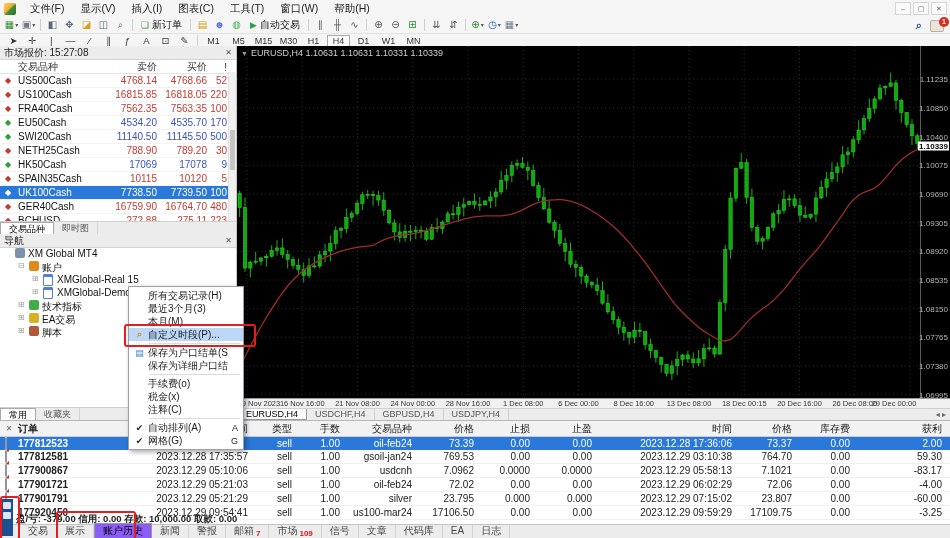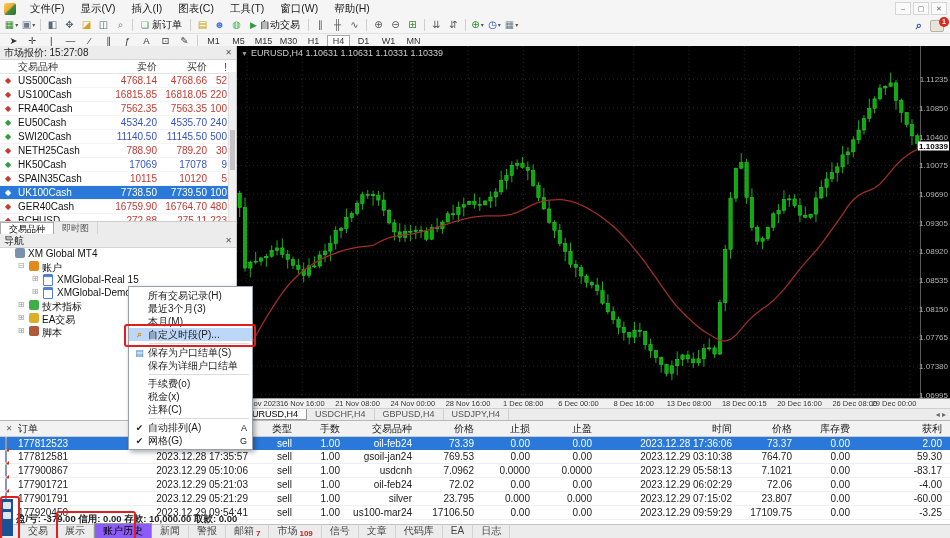--- a/index.html
+++ b/index.html
@@ -81,36 +81,36 @@
   .ctab{padding:0 8px;line-height:11px;color:#555;border-right:1px solid #d0d0d0;}
   .ctab.active{background:#fff;color:#000;border:1px solid #999;border-top:none;}
   #ctab-arrows{margin-left:auto;padding-right:4px;color:#666;font-size:8px;line-height:11px;}
 
   
   #terminal{position:absolute;left:0;top:420px;width:950px;height:118px;background:#fff;border-top:1px solid #b8b8b8;box-sizing:border-box;}
   .trow{display:grid;grid-template-columns:18px 88px 150px 44px 48px 72px 62px 56px 62px 140px 60px 58px 1fr;
         height:13px;align-items:center;font-size:10px;}
   #t-head .trow{height:15px;background:#f2f2f2;border-bottom:1px solid #cccccc;color:#222;}
   .r{text-align:right;padding-right:8px;white-space:nowrap;}
-  .l{text-align:left;white-space:nowrap;}
+  .l{text-align:left;white-space:nowrap;font-weight:bold;}
   .t-x{text-align:center;color:#666;font-size:8px;}
   .trow.data{border-bottom:1px solid #efefef;color:#222;}
   .trow.data.selected{background:#2a78da;color:#fff;border-bottom:none;}
   .doc{width:8px;height:9px;background:#fff;border:1px solid #8a96ad;border-radius:1px;position:relative;margin-left:5px;}
   .doc::after{content:"◢";color:#c0392b;font-size:5px;position:absolute;right:-3px;bottom:-3px;}
   #t-summary{position:absolute;left:0;top:94px;width:950px;height:9px;display:flex;align-items:center;
              font-size:9.5px;font-weight:bold;padding-left:16px;box-sizing:border-box;color:#222;}
   #t-tabs{position:absolute;left:0;top:103px;width:950px;height:15px;background:#ececec;border-top:1px solid #c2c2c2;
           display:flex;align-items:center;font-size:10px;padding-left:20px;box-sizing:border-box;}
   .ttab{padding:0 8px;height:16px;line-height:13px;color:#444;border-right:1px solid #d2d2d2;position:relative;}
   .ttab.active{background:#8b5cf6;border:1px solid #999;color:#000;}
   .badge{color:#cc2020;font-size:8px;font-weight:bold;margin-left:2px;position:relative;top:2px;}
 
   
-  #ctx{position:absolute;left:128px;top:286px;width:125px;background:#fff;border:1px solid #9aa0a6;
+  #ctx{position:absolute;left:128px;top:286px;width:116px;background:#fff;border:1px solid #9aa0a6;
        box-shadow:2px 2px 5px rgba(0,0,0,.35);z-index:50;padding:2px 0;box-sizing:border-box;}
   .ctx-item{height:13px;display:flex;align-items:center;font-size:10px;padding:0 5px 0 2px;color:#222;}
   .ctx-item.hl{background:#bcd7f7;}
   .ctx-gut{width:17px;text-align:center;font-size:9px;flex:none;}
   .ctx-lab{flex:1;white-space:nowrap;overflow:hidden;}
   .ctx-sc{width:10px;text-align:right;font-size:9px;}
   .ctx-sep{height:1px;background:#dcdcdc;margin:2px 3px 2px 20px;}
   .chk{color:#222;font-size:9px;}
 
   
@@ -294,21 +294,21 @@
           <span class="mw-sym">FRA40Cash</span>
           <span class="num red">7562.35</span>
           <span class="num red">7563.35</span>
           <span class="num red">100</span>
         </div>
         <div class="mw-grid mw-row">
           <span class="dia" style="color: rgb(46, 158, 62);">◆</span>
           <span class="mw-sym">EU50Cash</span>
           <span class="num blue">4534.20</span>
           <span class="num blue">4535.70</span>
-          <span class="num blue">240</span>
+          <span class="num blue">170</span>
         </div>
         <div class="mw-grid mw-row">
           <span class="dia" style="color: rgb(46, 158, 62);">◆</span>
           <span class="mw-sym">SWI20Cash</span>
           <span class="num blue">11140.50</span>
           <span class="num blue">11145.50</span>
           <span class="num blue">500</span>
         </div>
         <div class="mw-grid mw-row">
           <span class="dia" style="color: rgb(196, 58, 49);">◆</span>
@@ -396,20 +396,24 @@
         <div class="nav-row" style="padding-left: 16px;">
           <span class="nav-exp">⊞</span>
           <span class="nav-ico" style="background: rgb(216, 176, 33);"></span>
           <span>EA交易</span>
         </div>
         <div class="nav-row" style="padding-left: 16px;">
           <span class="nav-exp">⊞</span>
           <span class="nav-ico" style="background: rgb(176, 90, 60);"></span>
           <span>脚本</span>
         </div>
+      </div>
+    <div class="ptabs" id="nav-tabs">
+        <span class="ptab active">常用</span>
+        <span class="ptab">收藏夹</span>
       </div>
   </div>
 
   <div id="chart">
     <div id="chart-header">
       <span class="tri">▼</span><span>EURUSD,H4  1.10631 1.10631 1.10331 1.10339</span>
     </div>
     <svg id="chart-svg" width="683" height="352">
         <rect x="0" y="0" width="683" height="352" fill="#000000"></rect>
         <line x1="0" y1="33.11627906976784" x2="683" y2="33.11627906976784" stroke="#282828" stroke-width="1" stroke-dasharray="1,3"></line>

